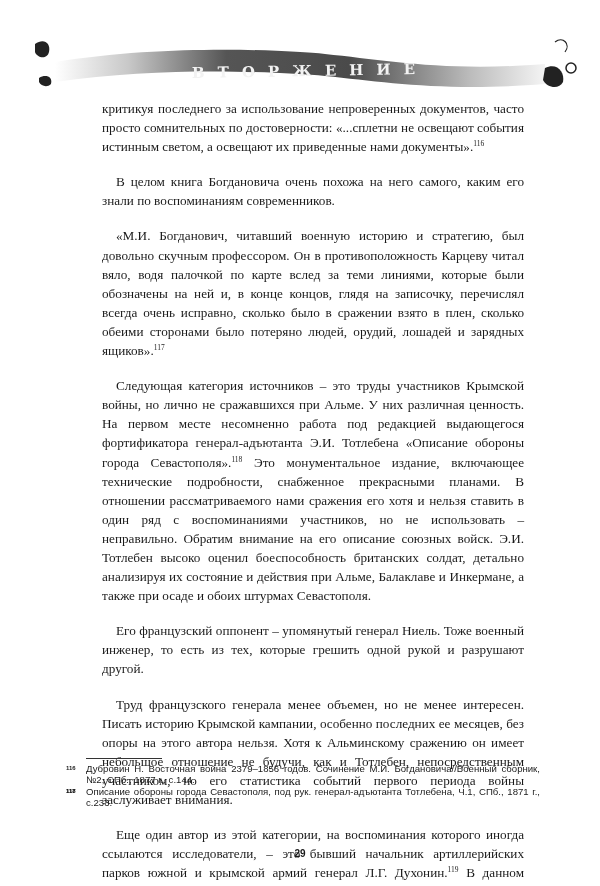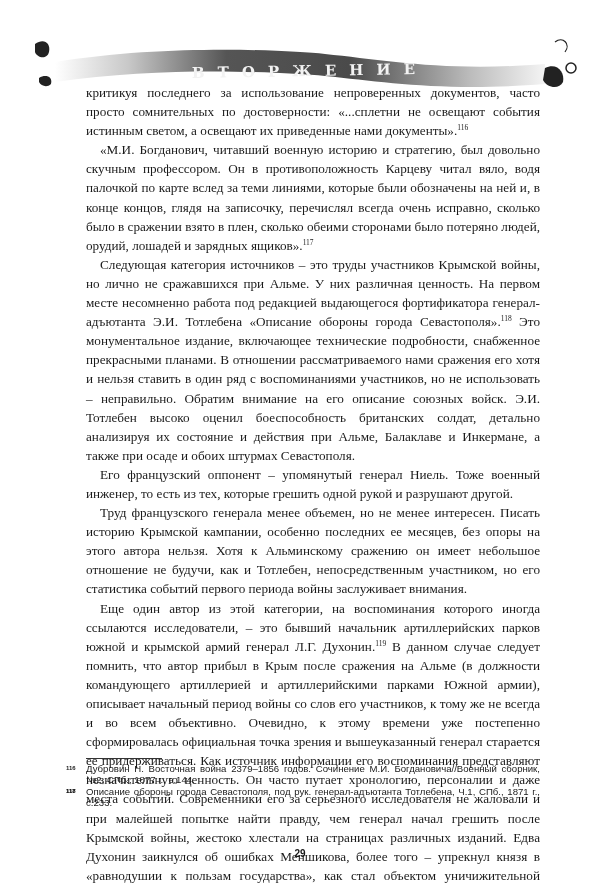--- a/index.html
+++ b/index.html
@@ -4,21 +4,21 @@
 <style>
   html, body { margin: 0; padding: 0; background: #ffffff; }
   body { width: 600px; height: 886px; position: relative; overflow: hidden; color: #1a1a1a; }
   .banner { position: absolute; left: 25px; top: 32px; width: 560px; height: 60px; }
   .banner svg { position: absolute; left: 0; top: 0; }
   .banner-title { position: absolute; left: 160px; top: 30px; width: 250px; text-align: center;
     font-family: "DejaVu Serif", serif; font-size: 15px; font-weight: bold; letter-spacing: 13px;
     color: #f2f2f2; transform: rotate(-1deg); }
   .body-text { position: absolute; left: 86px; top: 83px; width: 454px;
     font-family: "Liberation Serif", serif; font-size: 13.2px; line-height: 19.1px; text-align: justify; }
-  .body-text p { margin: 0; text-indent: 14px; }
+  .body-text p { margin: 16px; text-indent: 14px; }
   .body-text p.cont { text-indent: 0; }
   sup { font-size: 7.5px; line-height: 0; vertical-align: 5px; }
   .fn-rule { position: absolute; left: 86px; top: 758px; width: 76px; border-top: 1px solid #333; }
   .footnotes { position: absolute; left: 66px; top: 763px; width: 474px;
     font-family: "Liberation Sans", sans-serif; font-size: 9.6px; line-height: 11.3px; }
   .fn { position: relative; padding-left: 20px; text-align: justify; }
   .fn-num { position: absolute; left: 0; top: 0; font-size: 6px; font-weight: bold; }
   .page-number { position: absolute; left: 0; width: 600px; top: 848px; text-align: center;
     font-family: "Liberation Sans", sans-serif; font-size: 10px; font-weight: bold; }
 </style>
@@ -42,20 +42,21 @@
     <path d="M14 46 C20 42, 28 44, 26 52 C22 56, 16 54, 14 50 Z" fill="#222"></path>
     <path d="M520 36 C532 30, 540 40, 538 50 C534 58, 522 56, 518 48 Z" fill="#222"></path>
     <circle cx="546" cy="36" r="5" fill="none" stroke="#222" stroke-width="1.5"></circle>
     <path d="M530 10 C538 4, 546 12, 540 20" fill="none" stroke="#222" stroke-width="1.2"></path>
   </svg>
   <div class="banner-title">ВТОРЖЕНИЕ</div>
 </div>
 
 <div class="body-text">
   <p class="cont"><span>критикуя последнего за использование непроверенных документов, часто просто сомнительных по достоверности: «...сплетни не освещают события истинным светом, а освещают их приведенные нами документы».</span><sup>116</sup></p>
+  <p><span>В целом книга Богдановича очень похожа на него самого, каким его знали по воспоминаниям современников.</span></p>
   <p><span>«М.И. Богданович, читавший военную историю и стратегию, был довольно скучным профессором. Он в противоположность Карцеву читал вяло, водя палочкой по карте вслед за теми линиями, которые были обозначены на ней и, в конце концов, глядя на записочку, перечислял всегда очень исправно, сколько было в сражении взято в плен, сколько обеими сторонами было потеряно людей, орудий, лошадей и зарядных ящиков».</span><sup>117</sup></p>
   <p><span>Следующая категория источников – это труды участников Крымской войны, но лично не сражавшихся при Альме. У них различная ценность. На первом месте несомненно работа под редакцией выдающегося фортификатора генерал-адъютанта Э.И. Тотлебена «Описание обороны города Севастополя».</span><sup>118</sup><span> Это монументальное издание, включающее технические подробности, снабженное прекрасными планами. В отношении рассматриваемого нами сражения его хотя и нельзя ставить в один ряд с воспоминаниями участников, но не использовать – неправильно. Обратим внимание на его описание союзных войск. Э.И. Тотлебен высоко оценил боеспособность британских солдат, детально анализируя их состояние и действия при Альме, Балаклаве и Инкермане, а также при осаде и обоих штурмах Севастополя.</span></p>
   <p><span>Его французский оппонент – упомянутый генерал Ниель. Тоже военный инженер, то есть из тех, которые грешить одной рукой и разрушают другой.</span></p>
   <p><span>Труд французского генерала менее объемен, но не менее интересен. Писать историю Крымской кампании, особенно последних ее месяцев, без опоры на этого автора нельзя. Хотя к Альминскому сражению он имеет небольшое отношение не будучи, как и Тотлебен, непосредственным участником, но его статистика событий первого периода войны заслуживает внимания.</span></p>
   <p><span>Еще один автор из этой категории, на воспоминания которого иногда ссылаются исследователи, – это бывший начальник артиллерийских парков южной и крымской армий генерал Л.Г. Духонин.</span><sup>119</sup><span> В данном случае следует помнить, что автор прибыл в Крым после сражения на Альме (в должности командующего артиллерией и артиллерийскими парками Южной армии), описывает начальный период войны со слов его участников, к тому же не всегда и во всем объективно. Очевидно, к этому времени уже постепенно сформировалась официальная точка зрения и вышеуказанный генерал старается ее придерживаться. Как источник информации его воспоминания представляют незначительную ценность. Он часто путает хронологию, персоналии и даже места событий. Современники его за серьезного исследователя не жаловали и при малейшей попытке найти правду, чем генерал начал грешить после Крымской войны, жестоко хлестали на страницах различных изданий. Едва Духонин заикнулся об ошибках Меншикова, более того – упрекнул князя в «равнодушии к пользам государства», как стал объектом уничижительной критики.</span></p>
 </div>
 
 <div class="fn-rule"></div>
 
 <div class="footnotes">

